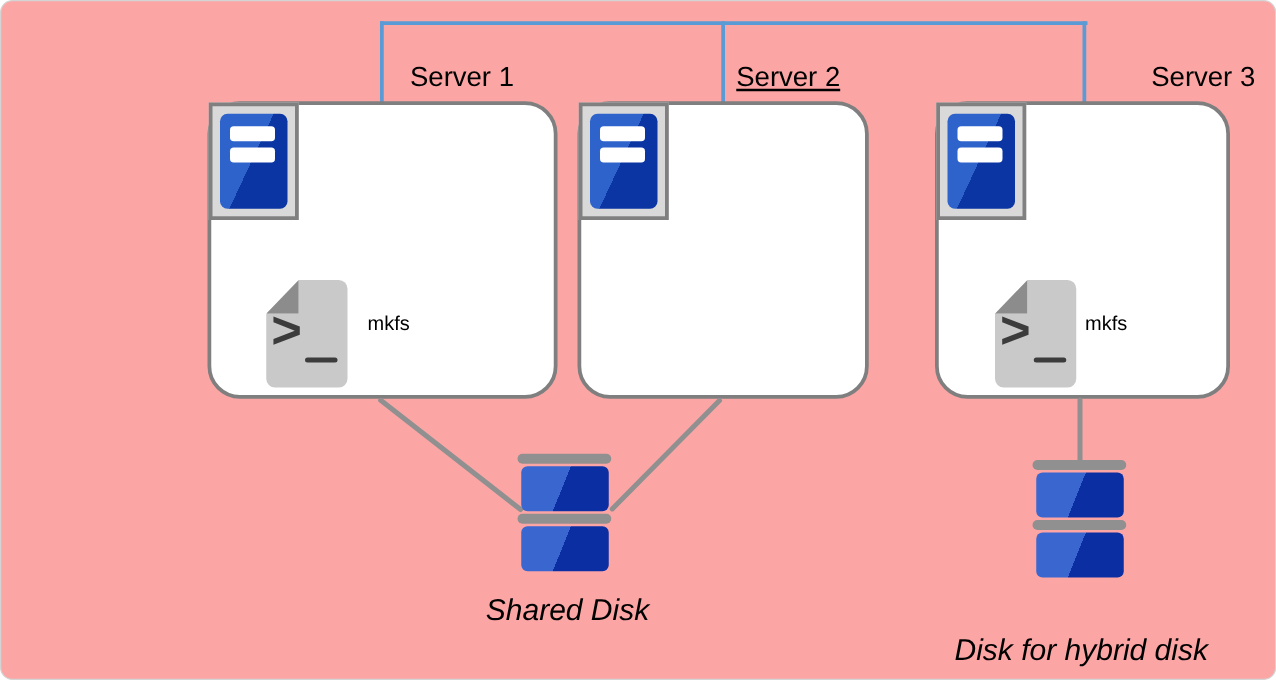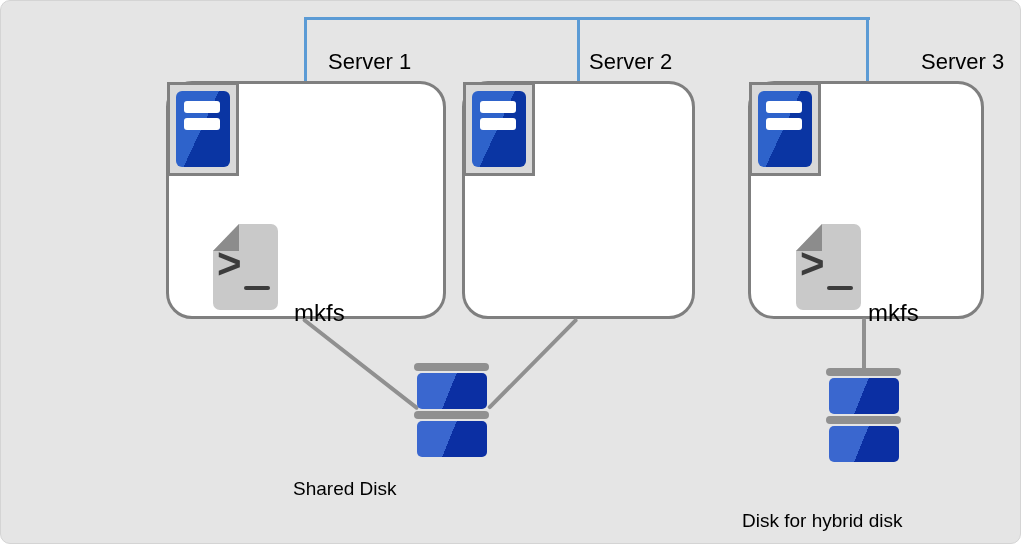--- a/index.html
+++ b/index.html
@@ -1,29 +1,29 @@
 <!DOCTYPE html>
 <html style="--page-border: #D4D4D4; --accent-blue: #5B9BD5; --box-border: #7F7F7F; --icon-frame-fill: #D9D9D9; --icon-frame-border: #808080; --server-blue-light: #2E63CB; --server-blue-dark: #0A35A3; --disk-blue-light: #3A67CF; --disk-blue-dark: #0B2FA3; --hardware-gray: #909090; --connector-gray: #909090; --doc-body: #C9C9C9; --doc-fold: #8C8C8C; --glyph-dark: #3C3C3C; --text-color: #000000;"><head>
 <meta charset="utf-8">
 <style>
   html,body{margin:0;padding:0;background:#fff;}
   .canvas{
     position:relative;width:1021px;height:544px;box-sizing:border-box;
-    background:#e5e5e5;border:1px solid var(--page-border,#d4d4d4);border-radius:10px;
+    background:#fca5a5;border:1px solid var(--page-border,#d4d4d4);border-radius:10px;
     font-family:"Liberation Sans",sans-serif;color:var(--text-color,#000);overflow:hidden;
   }
   
   .net-line{position:absolute;background:var(--accent-blue,#5B9BD5);}
   #net-h {left:303px;top:16px;width:566px;height:3px;}
   #net-v1{left:303px;top:16px;width:3px;height:65px;}
   #net-v2{left:576px;top:16px;width:3px;height:65px;}
   #net-v3{left:865px;top:16px;width:3px;height:65px;}
   
   .server-label{position:absolute;top:48px;font-size:22px;white-space:nowrap;}
-  #label-s1{left:327px;} #label-s2{left:588px;} #label-s3{left:920px;}
+  #label-s1{left:327px;} #label-s2{left:588px;text-decoration:underline;} #label-s3{left:920px;}
   
   .server-box{position:absolute;top:80px;height:238px;box-sizing:border-box;background:#fff;
     border:3px solid var(--box-border,#7F7F7F);border-radius:26px;}
   #server-1{left:165px;width:280px;}
   #server-2{left:461px;width:233px;}
   #server-3{left:747px;width:236px;}
   
   .server-icon{position:absolute;left:-2px;top:-2px;width:72px;height:94px;box-sizing:border-box;
     background:var(--icon-frame-fill,#D9D9D9);border:3px solid var(--icon-frame-border,#808080);}
   .server-icon-blue{position:absolute;left:6px;top:6px;width:54px;height:76px;border-radius:6px;
@@ -37,37 +37,37 @@
   .doc-body{position:absolute;left:0;top:0;width:65px;height:86px;
     background:var(--doc-body,#C9C9C9);border-radius:7px;}
   .doc-cut{position:absolute;left:-1px;top:-1px;width:28px;height:29px;background:#fff;
     clip-path:polygon(0 0,100% 0,0 100%);}
   .doc-fold{position:absolute;left:0;top:0;width:26px;height:27px;background:var(--doc-fold,#8C8C8C);
     clip-path:polygon(100% 0,100% 100%,0 100%);}
   .doc-prompt{position:absolute;left:4px;top:19px;font-size:42px;line-height:1;font-weight:700;
     color:var(--glyph-dark,#3C3C3C);}
   .doc-underscore{position:absolute;left:31px;top:62px;width:26px;height:4px;border-radius:2px;
     background:var(--glyph-dark,#3C3C3C);}
-  .mkfs-label{position:absolute;top:167px;font-size:24px;white-space:nowrap;margin-top:48px;}
+  .mkfs-label{position:absolute;top:167px;font-size:16px;white-space:nowrap;}
   #server-1 .mkfs-label{left:125px;}
   #server-3 .mkfs-label{left:117px;}
   
   .connector{position:absolute;background:var(--connector-gray,#909090);border-radius:2px;}
   #line-s1-shared{left:302px;top:316px;width:146px;height:4px;transform-origin:0 50%;transform:rotate(38deg);}
   #line-s2-shared{left:576px;top:316px;width:126px;height:4px;transform-origin:0 50%;transform:rotate(134.7deg);}
   #line-s3-disk  {left:861px;top:317px;width:4px;height:53px;}
   
   .disk{position:absolute;display:flex;flex-direction:column;align-items:center;}
   #shared-disk{left:413px;top:362px;width:75px;}
   #hybrid-disk{left:825px;top:367px;width:75px;}
   .disk-bar{width:75px;height:8px;border-radius:4px;background:var(--hardware-gray,#909090);}
   .disk-unit{width:70px;height:36px;margin:2px 0;border-radius:5px;
     background:linear-gradient(112deg,var(--disk-blue-light,#3A67CF) 47%,var(--disk-blue-dark,#0B2FA3) 47%);}
   
-  .disk-caption{position:absolute;text-align:left;font-size:19px;line-height:27px;}
+  .disk-caption{position:absolute;text-align:center;font-size:24px;line-height:27px;font-style:italic;}
   #shared-caption{left:292px;top:474px;width:322px;}
   #hybrid-caption{left:741px;top:474px;width:246px;margin-top:32px;}
 </style>
 </head>
 <body>
 
 <div class="canvas">
 
   <div class="net-line" id="net-h"></div>
   <div class="net-line" id="net-v1"></div>

